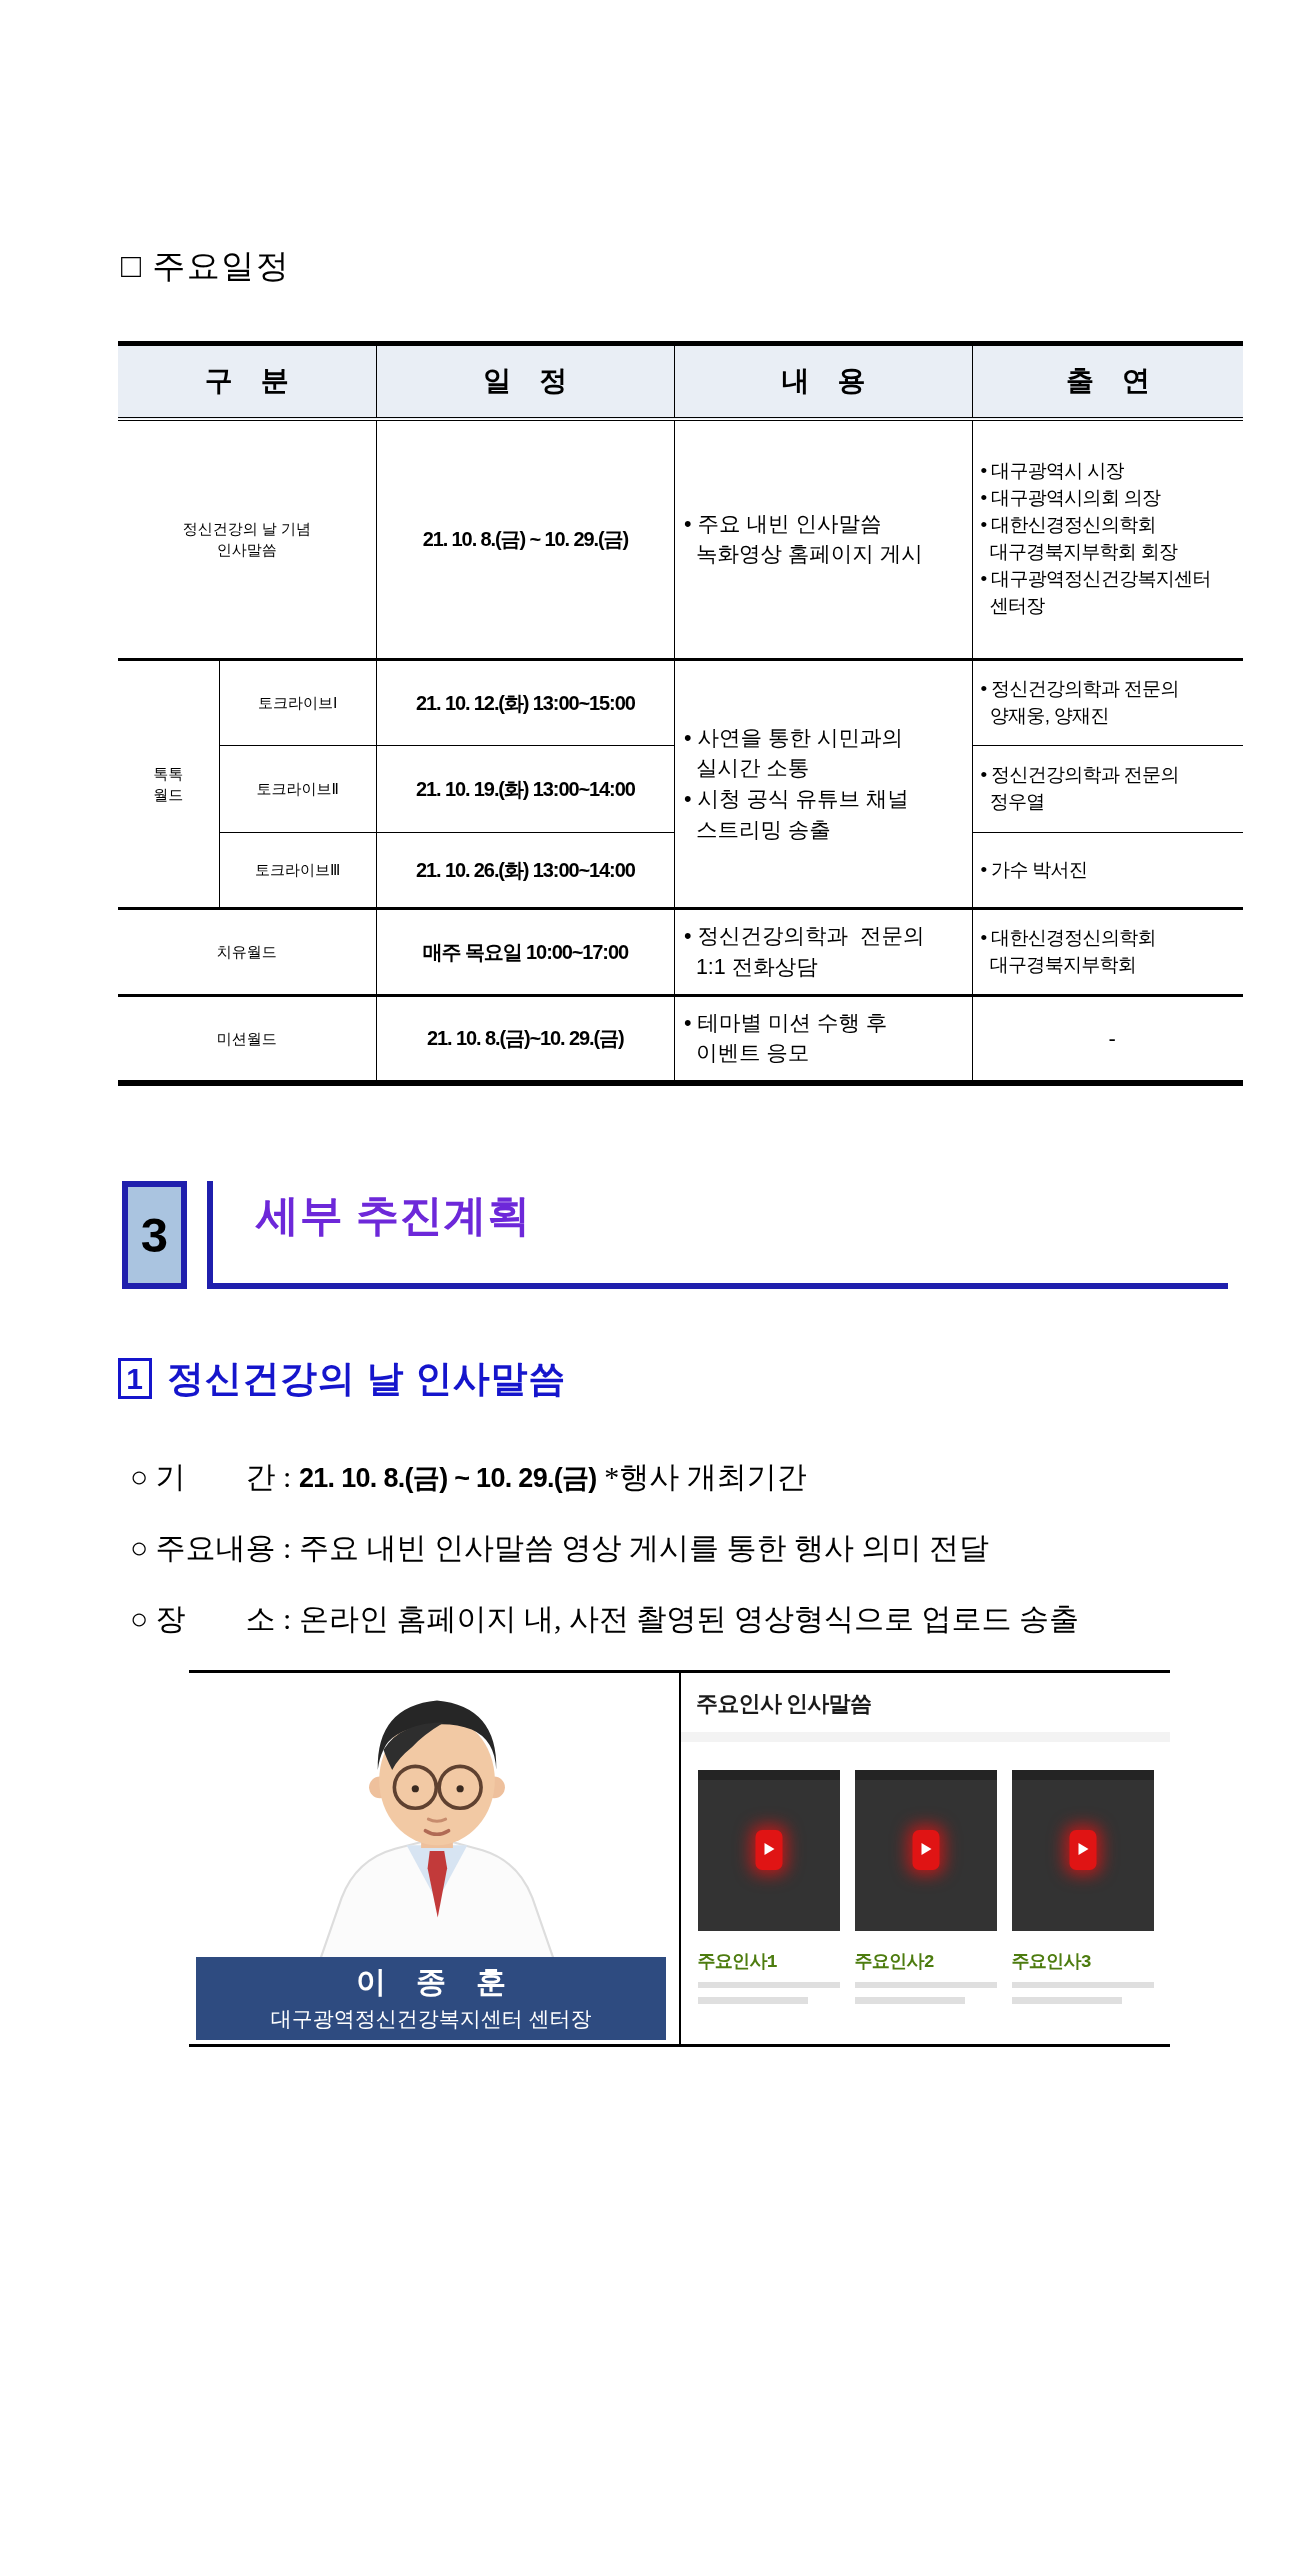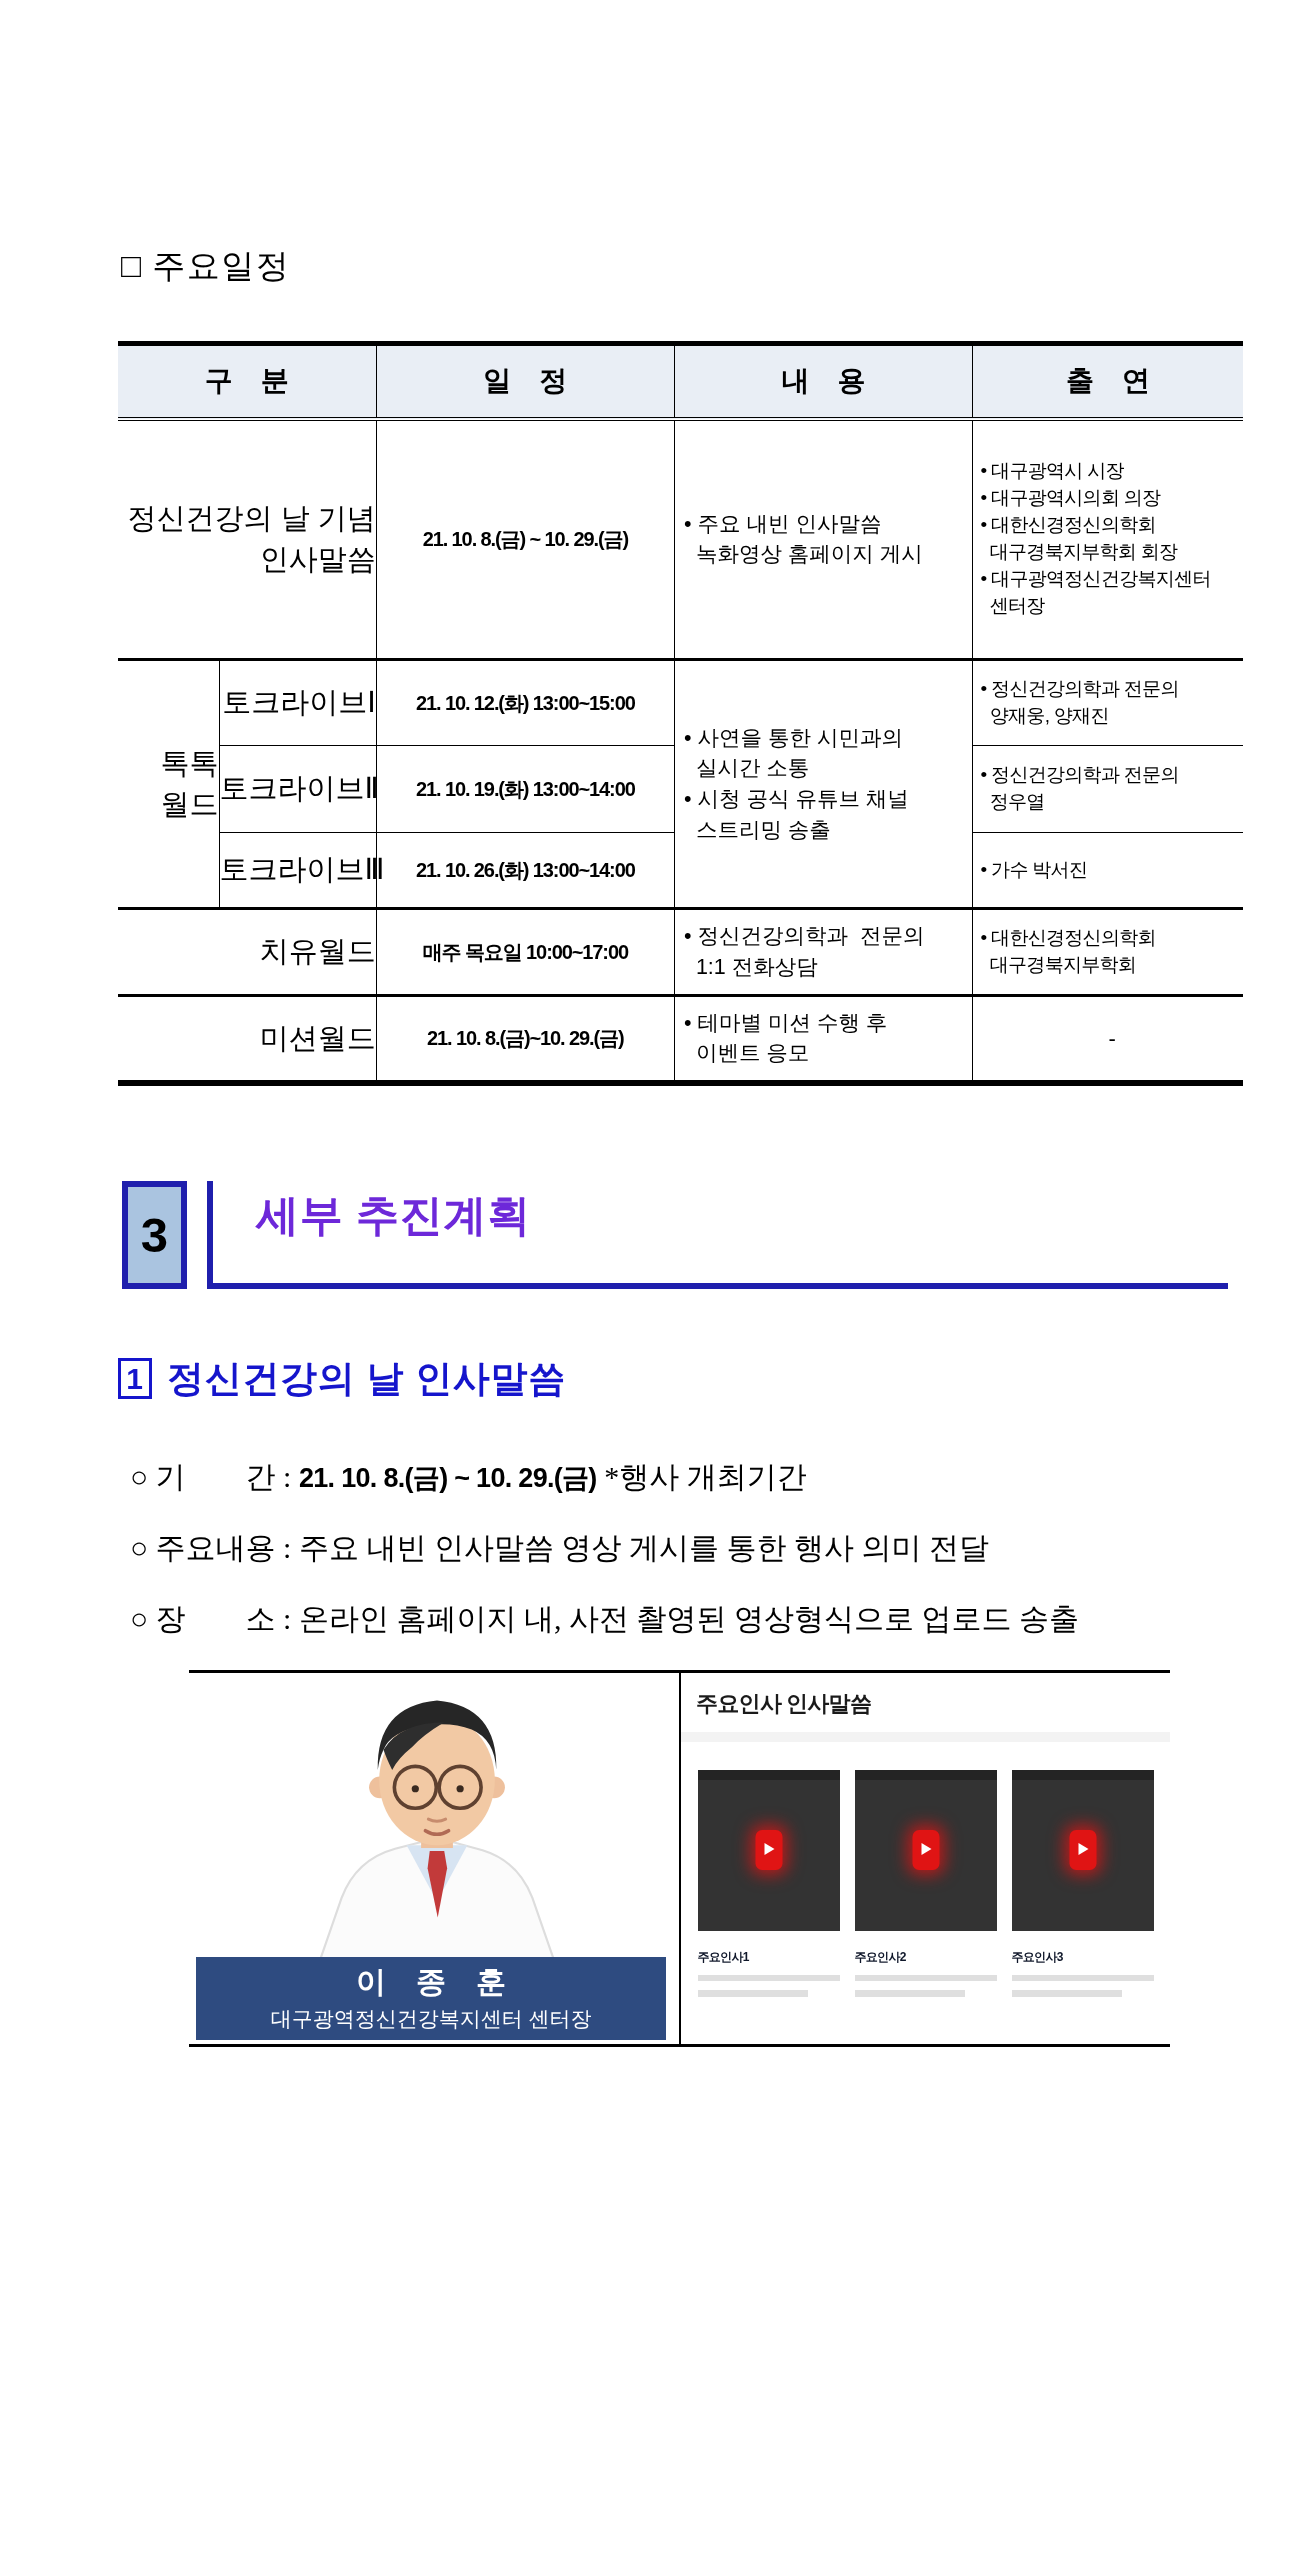--- a/index.html
+++ b/index.html
@@ -39,21 +39,21 @@
   table.sched .edge-r { border-right:none; }
   table.sched th {
     background:#e9eef5;
     border-top:5.2px solid #000;
     border-bottom:4.4px double #000;
     height:75px;
     font-size:28px;
     font-weight:bold;
     text-align:center;
   }
-  td.cat { text-align:right; font-size:29px; }
+  td.cat { text-align:center; font-size:15px; }
   td.schd { text-align:center; font-size:20px; font-weight:bold; letter-spacing:-1.1px; }
   td.cont { text-align:left; font-size:21.5px; padding-left:9px; }
   td.cast { text-align:left; font-size:19px; letter-spacing:-0.7px; padding-left:7.4px; }
   td.cast-center { text-align:center; font-size:22px; }
   tr.r1 td { border-bottom:3.7px solid #000; height:241px; }
   tr.r2 td, tr.r3 td { border-bottom:1.5px solid #000; }
   tr.r2 td { height:86px; }
   tr.r3 td { height:87px; }
   tr.r4 td { border-bottom:3.7px solid #000; height:76px; }
   tr.r5 td { border-bottom:3.7px solid #000; height:87px; }
@@ -169,22 +169,22 @@
   }
   .play::after {
     content:""; position:absolute; left:9px; top:13.3px;
     border-left:10.4px solid #ffffff;
     border-top:6.7px solid transparent;
     border-bottom:6.7px solid transparent;
   }
   .thumb-metas { display:flex; gap:15px; margin:18px 0 0 1.5px; }
   .meta { width:142px; }
   .meta-label {
-    font-family:Liberation Sans, sans-serif;
-    font-size:12px; font-weight:bold; color:#0f172a;
+    font-family:Liberation Mono, monospace;
+    font-size:18px; font-weight:bold; color:#4d7c0f;
     letter-spacing:-0.7px;
   }
   .meta-bar { height:6.7px; background:#d9d9d9; margin-top:9px; opacity:.85; }
   .meta-bar.short { width:78%; }
   .fig-caption {
     border-bottom:3.7px solid #000;
     text-align:center;
     font-size:34px; font-weight:bold;
     padding:12px 0 13.3px 0;
     letter-spacing:1.5px;

